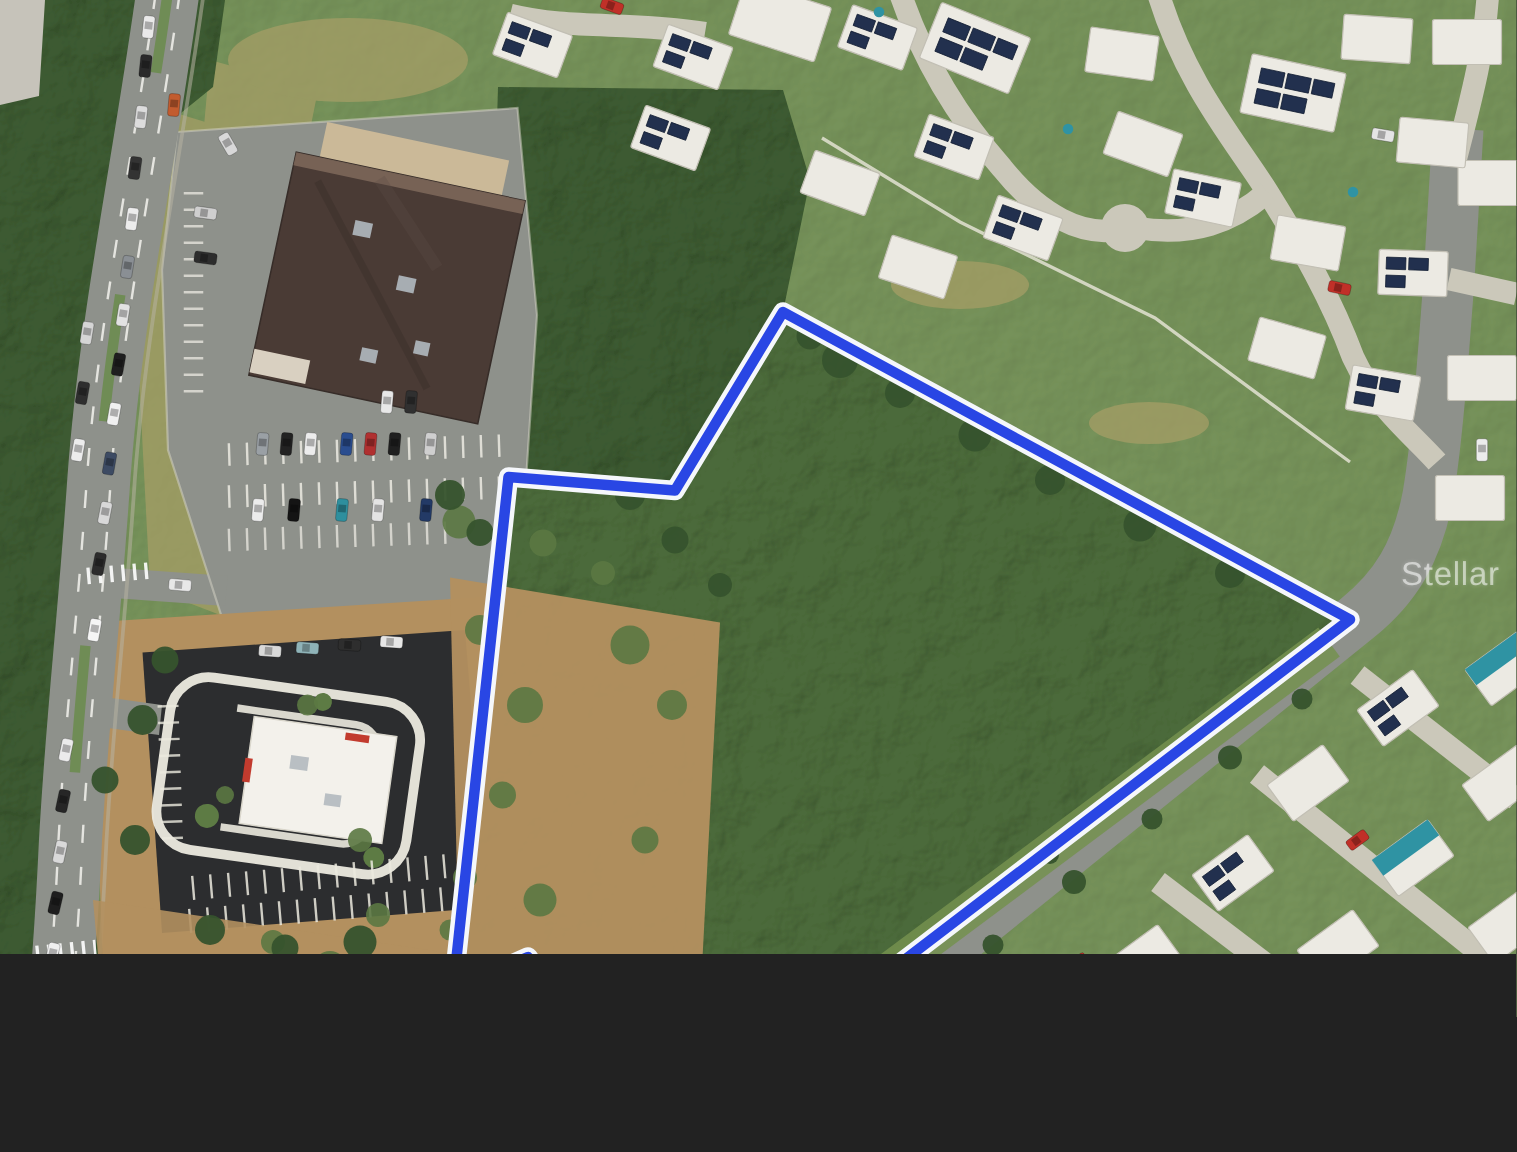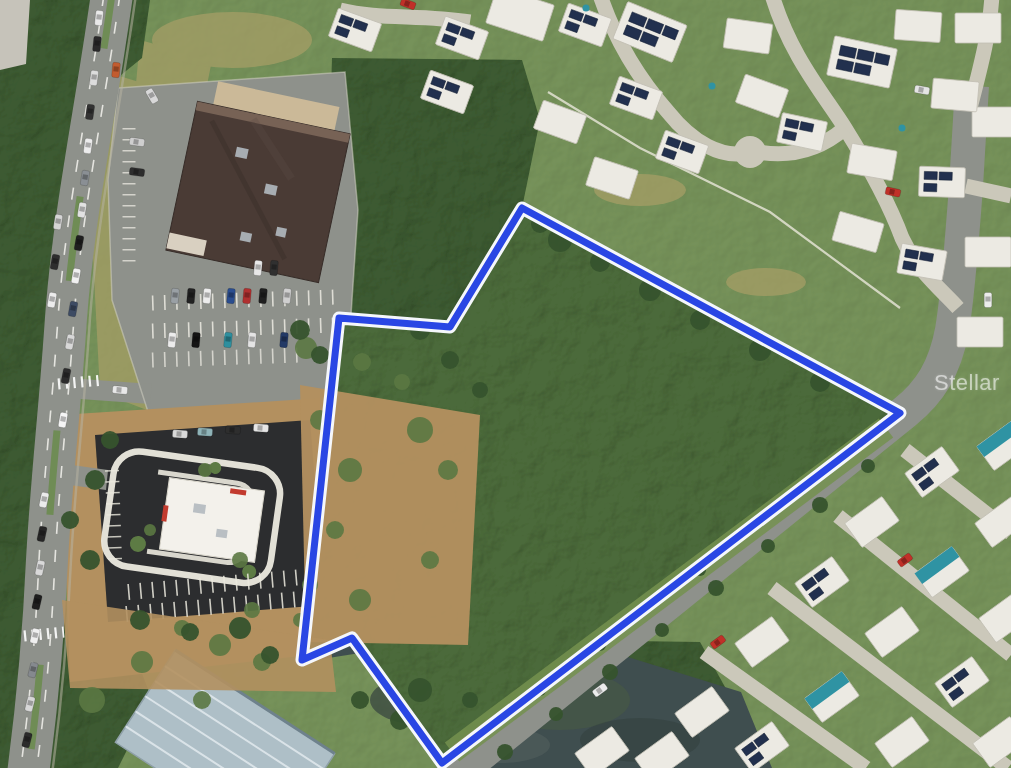--- a/index.html
+++ b/index.html
@@ -1,16 +1,16 @@
 <!DOCTYPE html>
 <html><head>
 <meta charset="utf-8">
 <style>
   html,body{margin:0;padding:0;background:#222;font-family:"Liberation Sans",sans-serif;}
-  .stage{position:relative;width:1011px;height:768px;overflow:hidden;background:#76925a;}
+  .stage{position:relative;width:1011px;height:636px;overflow:hidden;background:#76925a;}
   .stage svg{position:absolute;inset:0;display:block;}
   .watermark{
     position:absolute;left:934px;top:370px;width:78px;height:30px;overflow:hidden;
     font-size:22px;font-weight:400;letter-spacing:.5px;white-space:nowrap;
     color:rgba(255,255,255,.55);text-shadow:0 0 3px rgba(255,255,255,.25);
     pointer-events:none;
   }
   .boundary-casing{fill:none;stroke-linejoin:round;stroke-linecap:round;}
   .boundary-line{fill:none;stroke-linejoin:round;stroke-linecap:round;}
 </style>

